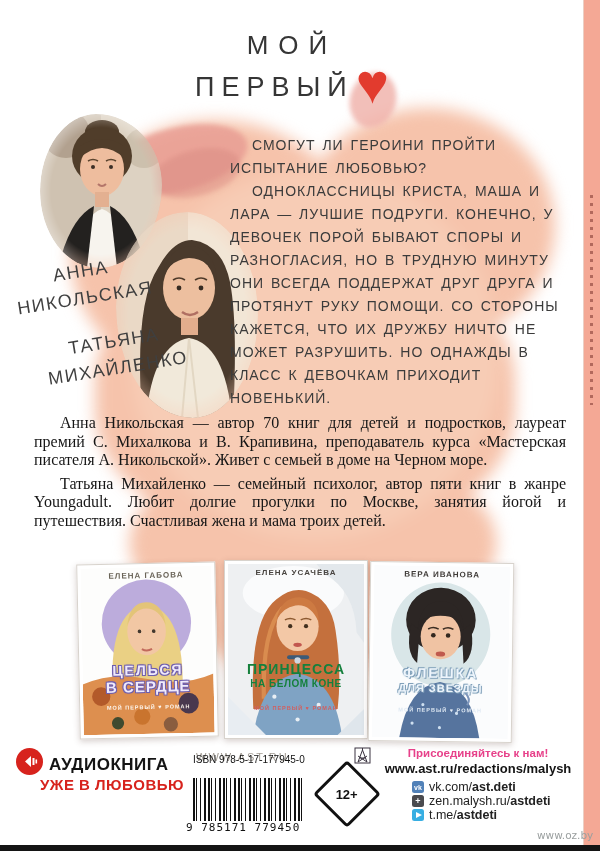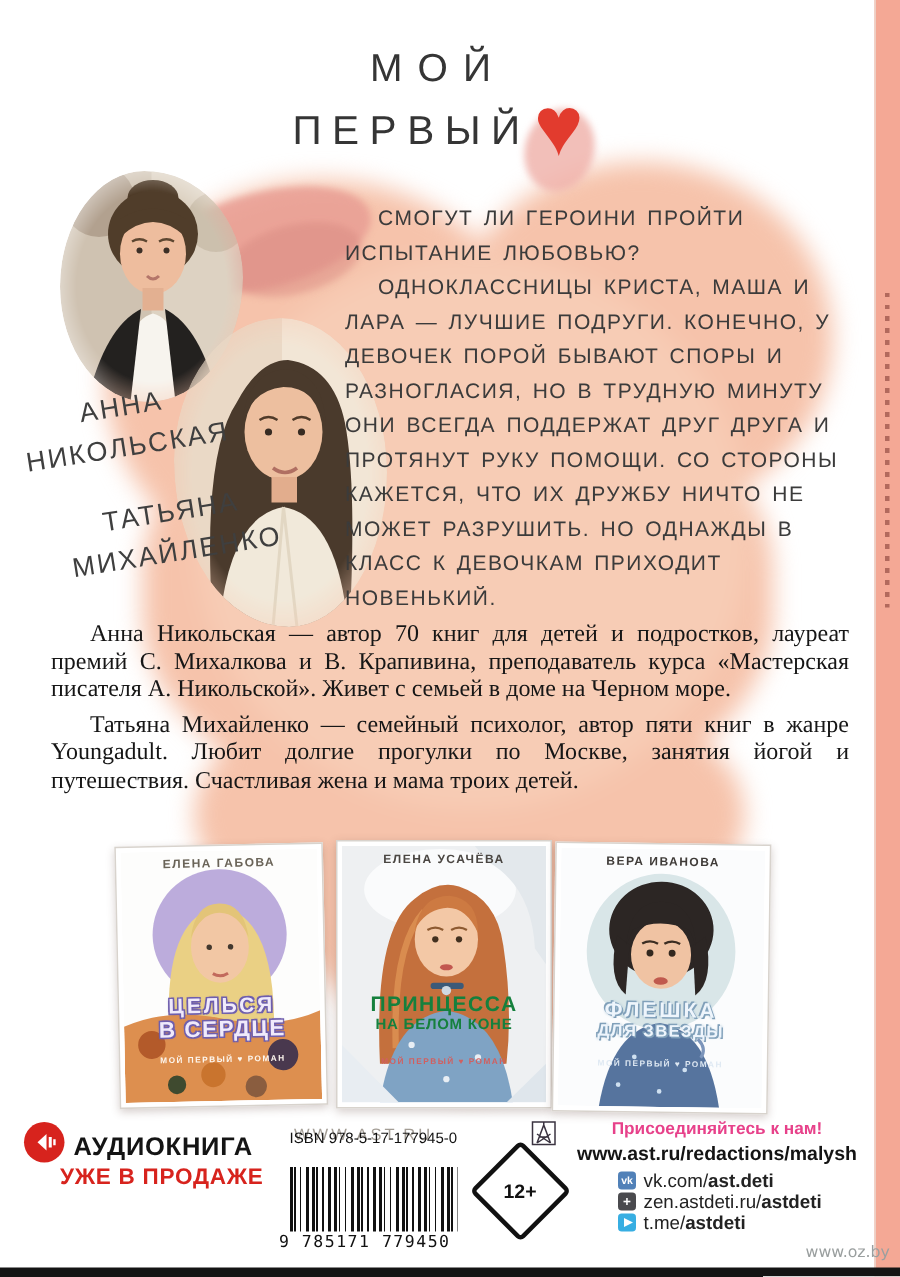--- a/index.html
+++ b/index.html
@@ -293,21 +293,21 @@
     <div class="audio-row">
       <span class="audio-icon">
         <svg width="17" height="17" viewBox="0 0 17 17">
           <polygon points="10,3 4,8.5 10,14" fill="#fff"></polygon>
           <rect x="11.5" y="5" width="2" height="7" fill="#fff"></rect>
           <rect x="14.5" y="6.5" width="1.6" height="4" fill="#fff"></rect>
         </svg>
       </span>
       <span class="audio-label">АУДИОКНИГА</span>
     </div>
-    <div class="on-sale">УЖЕ В ПРОДАЖЕ</div>
+    <div class="on-sale">УЖЕ В ЛЮБОВЬЮ</div>
 
     <div class="ast-site">WWW.AST.RU</div>
     <div class="isbn">ISBN 978-5-17-177945-0</div>
     <div class="barcode"></div>
     <div class="barcode-digits">9 785171 779450</div>
 
     <svg class="malysh-icon" viewBox="0 0 17 17">
       <rect x="1" y="1" width="15" height="15" fill="none" stroke="#3a3340" stroke-width="1"></rect>
       <path d="M4,15 L8.5,3 L13,15 M4,15 L13,9 M13,15 L4,9 M5.5,11 L11.5,11 M8.5,3 L8.5,1" stroke="#3a3340" stroke-width="1" fill="none"></path>
     </svg>
@@ -318,21 +318,21 @@
     <div class="join">Присоединяйтесь к нам!</div>
     <div class="redaction">www.ast.ru/redactions/malysh</div>
 
     <div class="links">
       <div class="link-row">
         <span class="li li-vk">vk</span>
         <span><span>vk.com/</span><span class="link-bold">ast.deti</span></span>
       </div>
       <div class="link-row">
         <span class="li li-zen">+</span>
-        <span><span>zen.astdeti.ru/</span><span class="link-bold">astdeti</span></span>
+        <span><span>zen.malysh.ru/</span><span class="link-bold">astdeti</span></span>
       </div>
       <div class="link-row">
         <span class="li li-tg">
             <span class="tg-plane"></span>
           </span>
         <span><span>t.me/</span><span class="link-bold">astdeti</span></span>
       </div>
     </div>
   </div>
 

